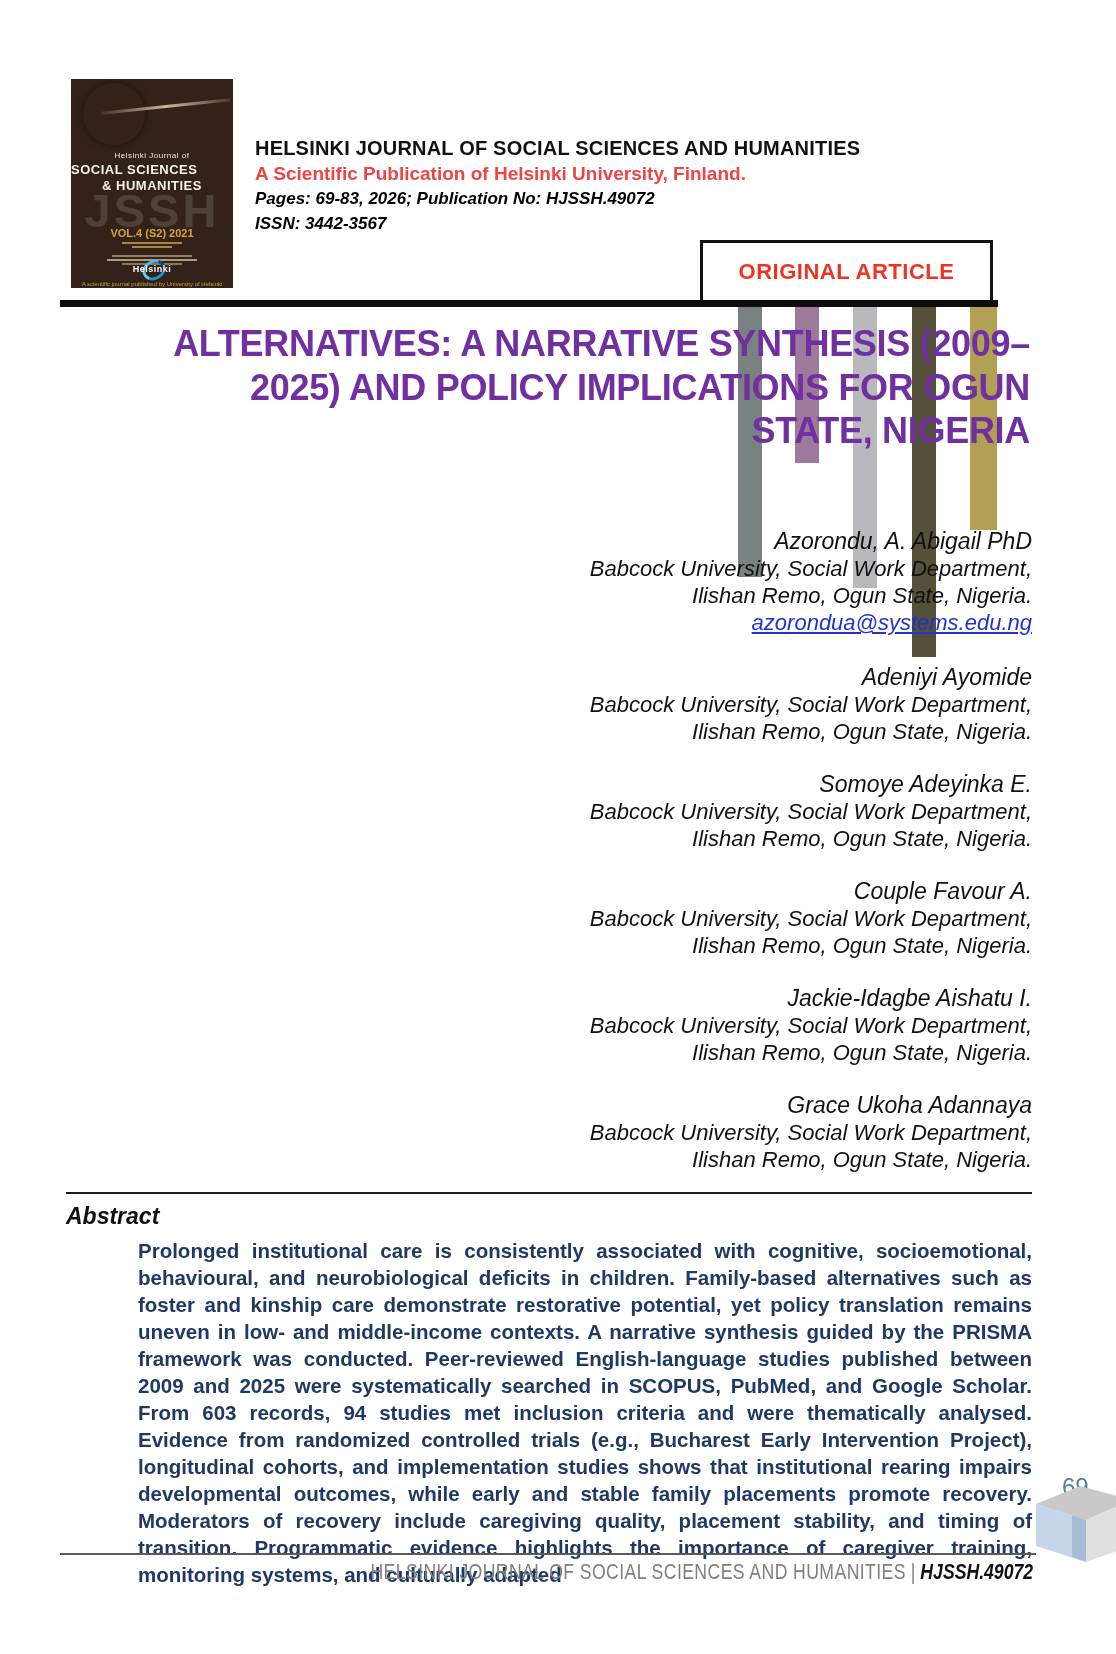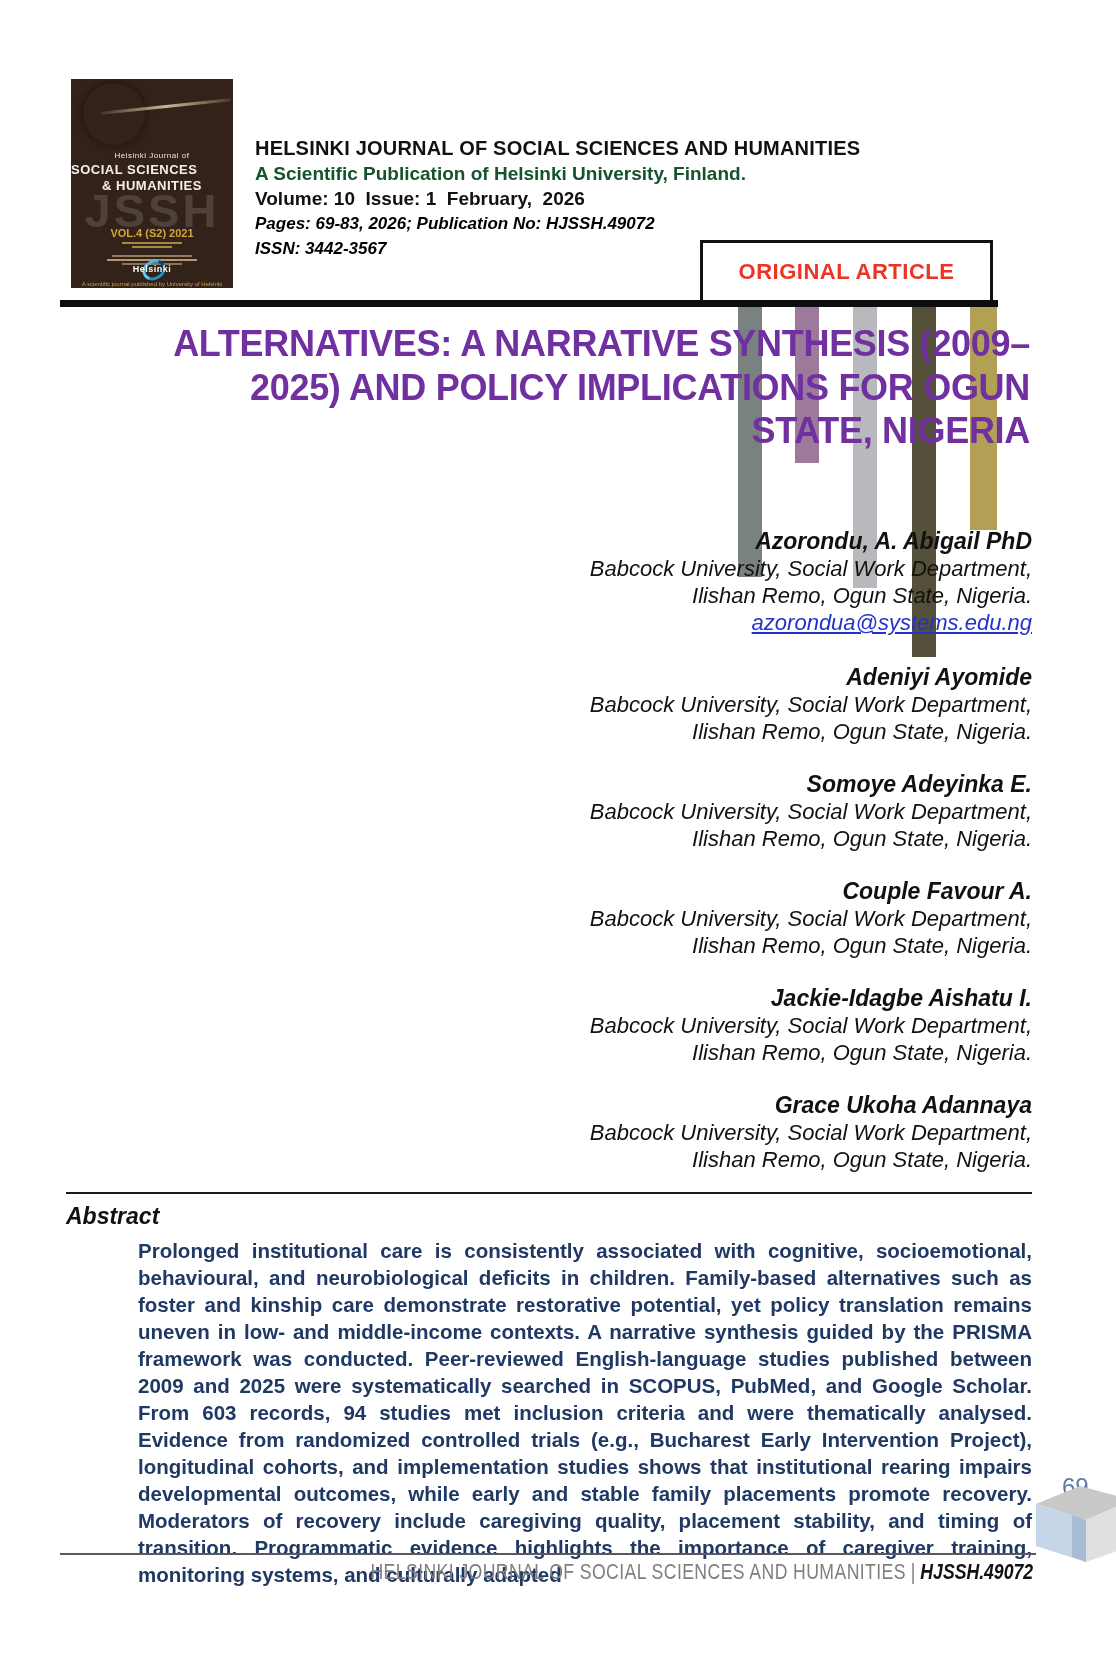--- a/index.html
+++ b/index.html
@@ -27,21 +27,21 @@
   .strip.e1{left:41px;top:176px;width:80px;background:rgba(230,200,140,.55);}
   .strip.e2{left:36px;top:180px;width:90px;background:rgba(240,220,180,.65);}
   .strip.e3{left:51px;top:184px;width:60px;background:rgba(230,200,140,.5);}
   .cover-logo{position:absolute;left:71px;top:181px;width:18px;height:14px;border-radius:50%;
     border:3px solid;border-color:#49b8e8 #0a4880 #2090c8 #60c8e8;transform:rotate(-25deg);}
   .cover-logoname{position:absolute;left:0;top:185px;width:100%;text-align:center;color:#fdfdfd;font-size:9px;font-weight:bold;letter-spacing:.5px;}
   .cover-tagline{position:absolute;left:0;top:202px;width:100%;text-align:center;color:#c8a040;font-size:6px;}
   
   .hdr{position:absolute;left:255px;top:136px;line-height:25px;}
   .hdr-l1{font-size:20px;font-weight:bold;color:#111;letter-spacing:.2px;}
-  .hdr-l2{font-size:19px;font-weight:bold;color:#14532d;}
+  .hdr-l2{font-size:19px;font-weight:bold;color:#ef4444;}
   .hdr-l3{font-size:19px;font-weight:bold;color:#111;}
   .hdr-l4,.hdr-l5{font-size:17px;font-weight:bold;font-style:italic;color:#000000;}
   .ws-pre{white-space:pre;}
   
   .badge{position:absolute;left:700px;top:240px;width:293px;height:64px;border:3px solid #111;
     display:flex;align-items:center;justify-content:center;box-sizing:border-box;background:#fff;}
   .badge span{color:#ef3323;font-size:22px;font-weight:bold;letter-spacing:.5px;}
   
   .rule-top{position:absolute;left:60px;top:300px;width:938px;height:7px;background:#0d0d0d;}
   .rule-abs{position:absolute;left:66px;top:1192px;width:966px;height:2px;background:#1a1a1a;}
@@ -52,21 +52,21 @@
   .bar2{left:795px;height:156px;}
   .bar3{left:853px;height:281px;}
   .bar4{left:912px;height:350px;}
   .bar5{left:970px;width:27px;height:223px;}
   
   .title{position:absolute;right:86px;top:322px;width:960px;text-align:right;z-index:1;
     color:#7030a0;font-size:36px;font-weight:bold;line-height:43.5px;letter-spacing:-.3px;}
   
   .authors{position:absolute;right:84px;top:528px;text-align:right;z-index:1;line-height:27px;}
   .author{margin-bottom:26px;}
-  .author .name{font-size:23px;font-weight:bold;font-style:italic;color:#111;}
+  .author .name{font-size:23px;font-weight:normal;font-style:italic;color:#111;}
   .author .aff{font-size:22px;font-style:italic;color:#111;}
   .author .email a{font-size:22px;font-style:italic;color:#2233cc;text-decoration:underline;}
   
   .abs-head{position:absolute;left:66px;top:1203px;font-size:23px;font-weight:bold;font-style:italic;color:#111;}
   .abs-body{position:absolute;left:138px;top:1237px;width:894px;text-align:justify;
     color:#1f3864;font-size:20.5px;font-weight:bold;line-height:27px;}
   
   .footer{position:absolute;right:83px;top:1560px;transform:scaleX(.82);transform-origin:right center;white-space:nowrap;}
   .footer .fj{color:#7f7f7f;font-size:21.5px;letter-spacing:.5px;}
   .footer .fsep{color:#7f7f7f;font-size:21.5px;padding:0 6px;}
@@ -95,21 +95,20 @@
     <div class="strip e2"></div>
     <div class="strip e3"></div>
     <div class="cover-logo"></div>
     <div class="cover-logoname">Helsinki</div>
     <div class="cover-tagline">A scientific journal published by University of Helsinki</div>
   </div>
 
   <div class="hdr">
     <div class="hdr-l1">HELSINKI JOURNAL OF SOCIAL SCIENCES AND HUMANITIES</div>
     <div class="hdr-l2">A Scientific Publication of Helsinki University, Finland.</div>
-    <div class="hdr-l3 ws-pre">Volume: 10  Issue: 1  February,  2026</div>
     <div class="hdr-l4">Pages: 69-83, 2026; Publication No: HJSSH.49072</div>
     <div class="hdr-l5">ISSN: 3442-3567</div>
   </div>
 
   <div class="badge">
     <span>ORIGINAL ARTICLE</span>
   </div>
 
   <div class="rule-top"></div>
 

